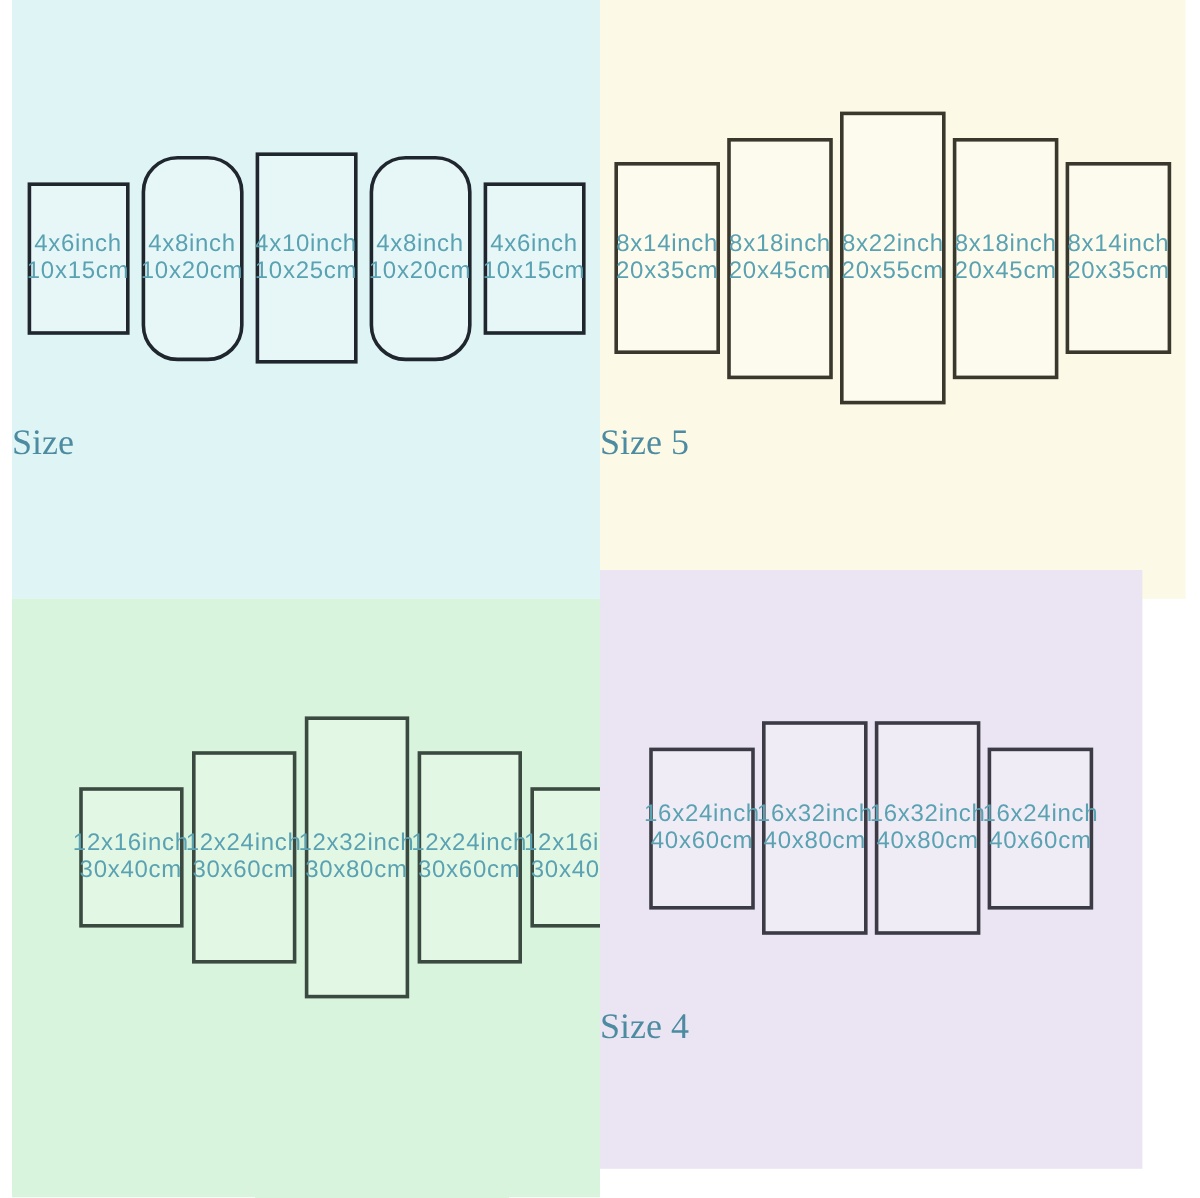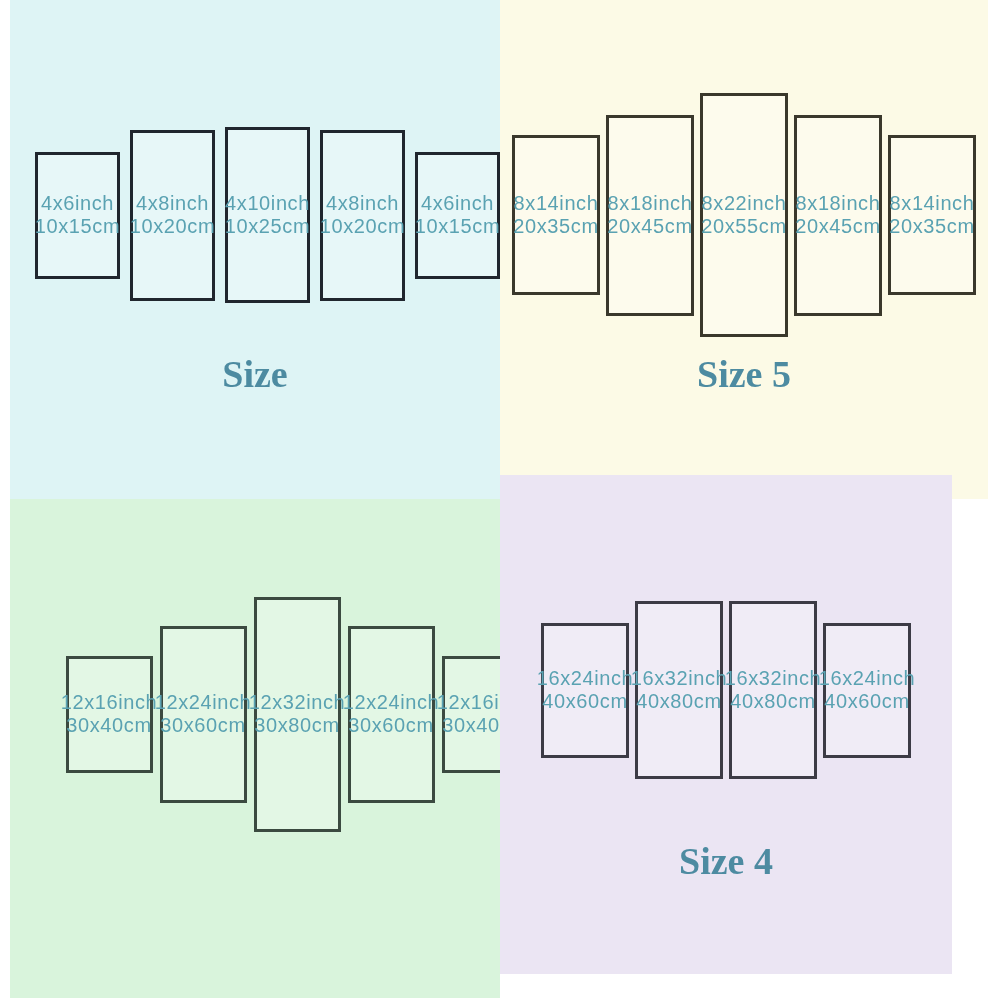--- a/index.html
+++ b/index.html
@@ -20,39 +20,39 @@
   .q0 { left: 10px;  top: 0;     width: 490px; height: 499px; }
   .q1 { left: 500px; top: 0;     width: 488px; height: 499px; }
   .q2 { left: 10px;  top: 499px; width: 490px; height: 499px; }
   .q3 { left: 500px; top: 475px; width: 452px; height: 499px; }
 
   .panels {
     position: absolute; left: 0; top: 0;
     width: 100%; height: 430px;
     display: flex; align-items: center; justify-content: center;
   }
-  .q0 .panels { gap: 10px; justify-content: flex-end; }
+  .q0 .panels { gap: 10px; }
   .q1 .panels { gap: 6px; }
   .q2 .panels { gap: 7px; margin-left: 42px; }
   .q3 .panels { gap: 6px; }
 
   .panel {
     box-sizing: border-box;
     border: 3px solid #222;
     background: rgba(255,255,255,0.28);
     display: flex; align-items: center; justify-content: center;
     flex: 0 0 auto;
   }
   .q0 .panel { width: 85px; }
   .q1 .panel { width: 88px; }
   .q2 .panel { width: 87px; }
   .q3 .panel { width: 88px; }
 
   .q0 .p1, .q0 .p5 { height: 127px; }
-  .q0 .p2, .q0 .p4 { height: 171px; }
+  .q0 .p2, .q0 .p4 { height: 171px; border-radius: 30px; }
   .q0 .p3          { height: 176px; }
 
   .q1 .p1, .q1 .p5 { height: 160px; justify-content: center; }
   .q1 .p2, .q1 .p4 { height: 201px; }
   .q1 .p3          { height: 244px; }
 
   .q2 .p1, .q2 .p5 { height: 117px; }
   .q2 .p2, .q2 .p4 { height: 177px; }
   .q2 .p3          { height: 235px; }
 
@@ -66,24 +66,23 @@
     line-height: 23px;
     letter-spacing: 0.6px;
     color: var(--panel-text);
     white-space: nowrap;
   }
   .panel-label span { display: block; }
 
   .title {
     position: absolute; top: 352px; left: 0;
     width: 100%; margin: 0;
-    text-align: center;
     font-family: "Liberation Serif", serif;
-    font-weight: bold;
-    font-size: 38px;
+    font-weight: normal;
+    font-size: 30px;
     color: var(--title-text);
   }
   .q2 .title, .q3 .title { top: 364px; }
 </style>
 </head>
 <body style="--panel-text: #5aa2b2; --title-text: #4d8ba1;">
 
 <div class="frame">
 
   <section class="quadrant q0" style="background: rgb(222, 244, 245);">

